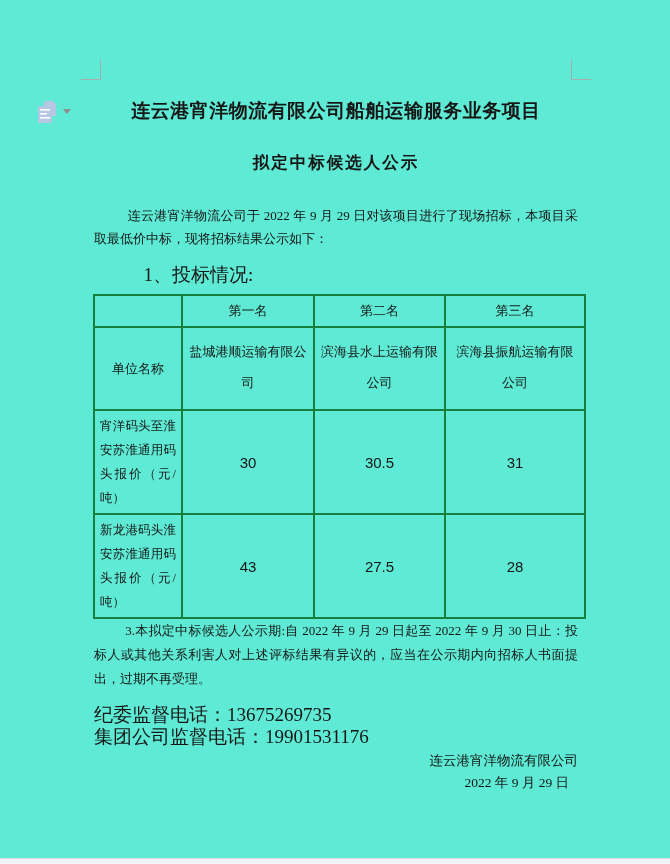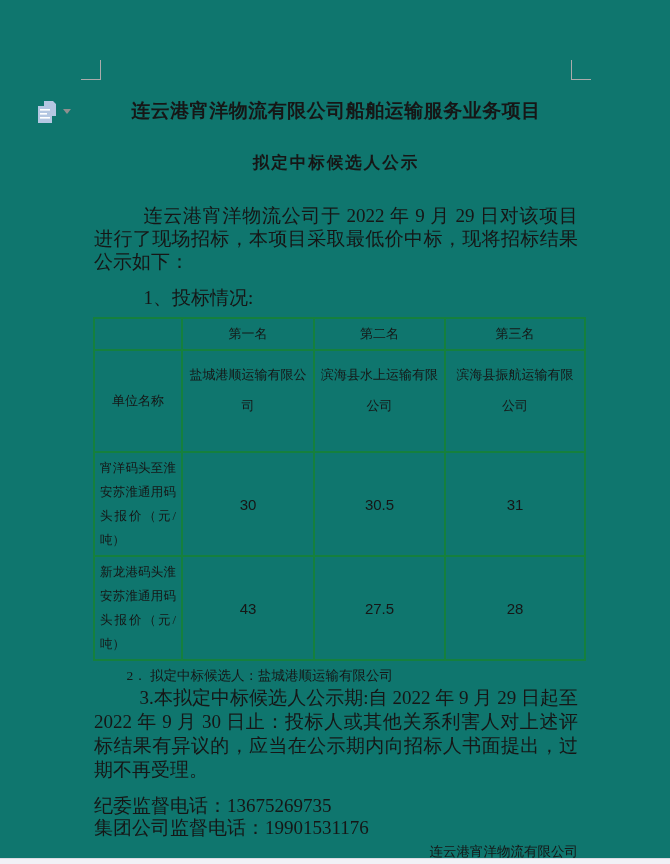--- a/index.html
+++ b/index.html
@@ -4,21 +4,21 @@
 <style>
   * { margin: 0; padding: 0; box-sizing: border-box; }
   html, body { width: 670px; height: 864px; }
   body {
     background: #ffffff;
     font-family: "Liberation Serif", "DejaVu Serif", serif;
     color: #161616;
     position: relative;
     overflow: hidden;
   }
-  .page { position: absolute; inset: 0; background: #0f766e; }
+  .page { position: absolute; inset: 0; background: #5eead4; }
 
   
   .crop { position: absolute; width: 20px; height: 20px; }
   .crop-left  { left: 81px;  top: 60px; border-right: 1px solid #ababab; border-bottom: 1px solid #ababab; }
   .crop-right { left: 571px; top: 60px; border-left: 1px solid #ababab; border-bottom: 1px solid #ababab; }
 
   
   .float-btn { position: absolute; left: 37px; top: 100px; display: flex; align-items: flex-start; cursor: pointer; }
   .doc-icon { width: 20px; height: 24px; display: block; }
   .drop-arrow {
@@ -44,21 +44,21 @@
   }
   .doc-subtitle {
     margin-top: 29px;
     text-align: center;
     font-size: 16.5px;
     font-weight: bold;
     letter-spacing: 2px;
     line-height: 22px;
   }
   .para {
-    font-size: 19px;
+    font-size: 13px;
     line-height: 23px;
     text-align: justify;
     text-justify: inter-character;
   }
   .intro { margin-top: 30px; text-indent: 2.6em; }
   .s1 { margin-top: 15px; text-indent: 2.6em; font-size: 19px; line-height: 20px; }
 
   table.bid-table {
     margin-top: 9px;
     margin-left: -1px;
@@ -66,21 +66,21 @@
     table-layout: fixed;
     width: 490px;
     font-size: 13px;
   }
   .bid-table td { border: 2px solid #15803d; vertical-align: middle; text-align: center; padding: 2px 6px; }
   .col-label { width: 88px; }
   .col-1 { width: 132px; }
   .col-2 { width: 131px; }
   .col-3 { width: 140px; }
   .row-head   td { height: 32px; }
-  .row-units  td { height: 102px; }
+  .row-units  td { height: 83px; }
   .row-price1 td { height: 97px; }
   .row-price2 td { height: 91px; }
   .row-units td.company { vertical-align: top; padding-top: 8px; line-height: 31px; }
   td.rowlabel {
     text-align: justify;
     text-justify: inter-character;
     font-size: 12.5px;
     line-height: 24px;
     padding: 3px 5px;
   }
@@ -153,21 +153,20 @@
       </tr>
       <tr class="row-price2">
         <td class="rowlabel">新龙港码头淮安苏淮通用码头报价（元/吨）</td>
         <td class="num">43</td>
         <td class="num">27.5</td>
         <td class="num">28</td>
       </tr>
     </tbody>
       </table>
 
-    <p class="s2">2． 拟定中标候选人：盐城港顺运输有限公司</p>
 
     <p class="para s3">3.本拟定中标候选人公示期:自 2022 年 9 月 29 日起至 2022 年 9 月 30 日止：投标人或其他关系利害人对上述评标结果有异议的，应当在公示期内向招标人书面提出，过期不再受理。</p>
 
     <div class="phones">
       <div class="phone-line">纪委监督电话：13675269735</div>
       <div class="phone-line">集团公司监督电话：19901531176</div>
     </div>
 
     <div class="signature">
       <div>连云港宵洋物流有限公司</div>

